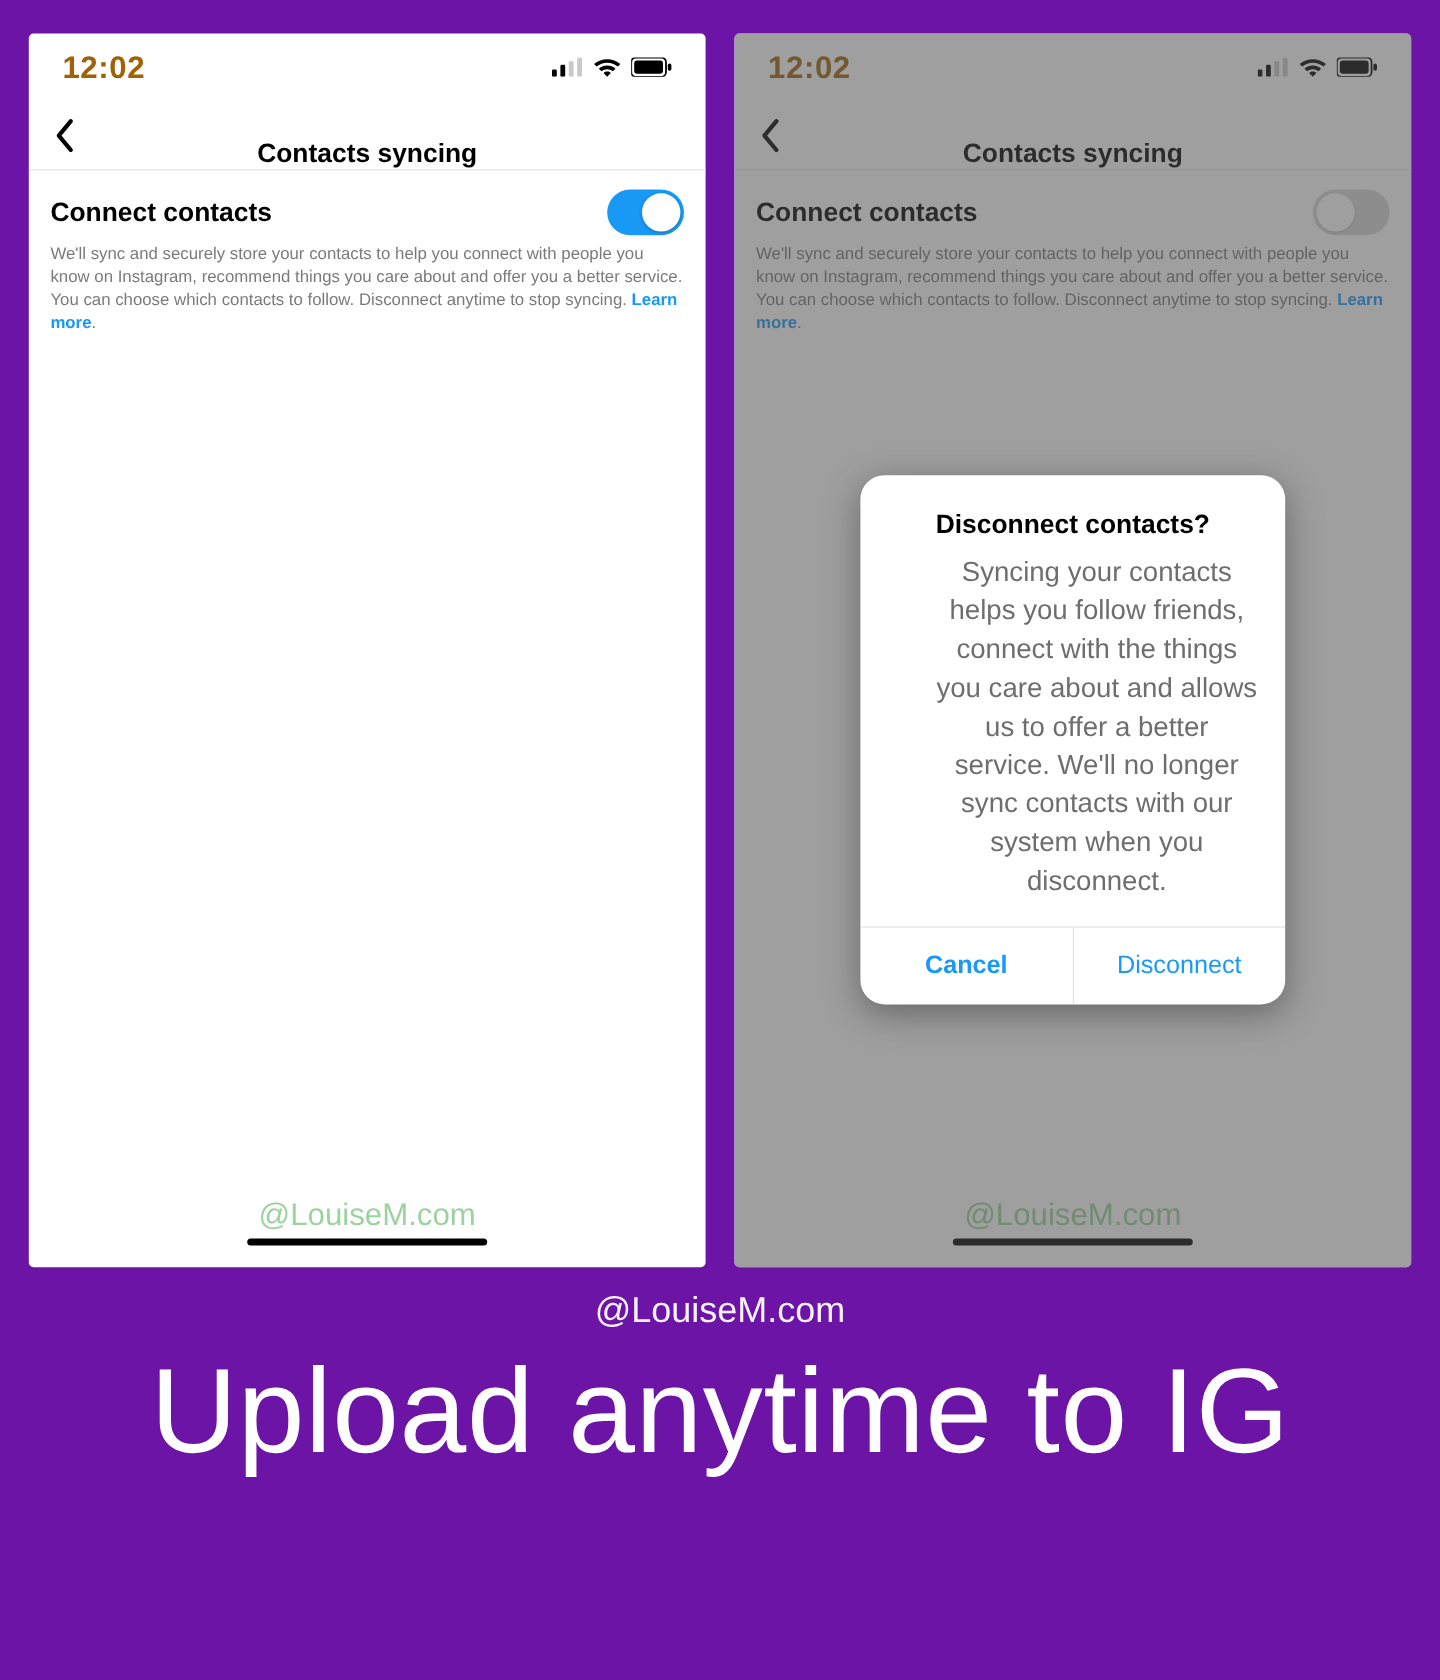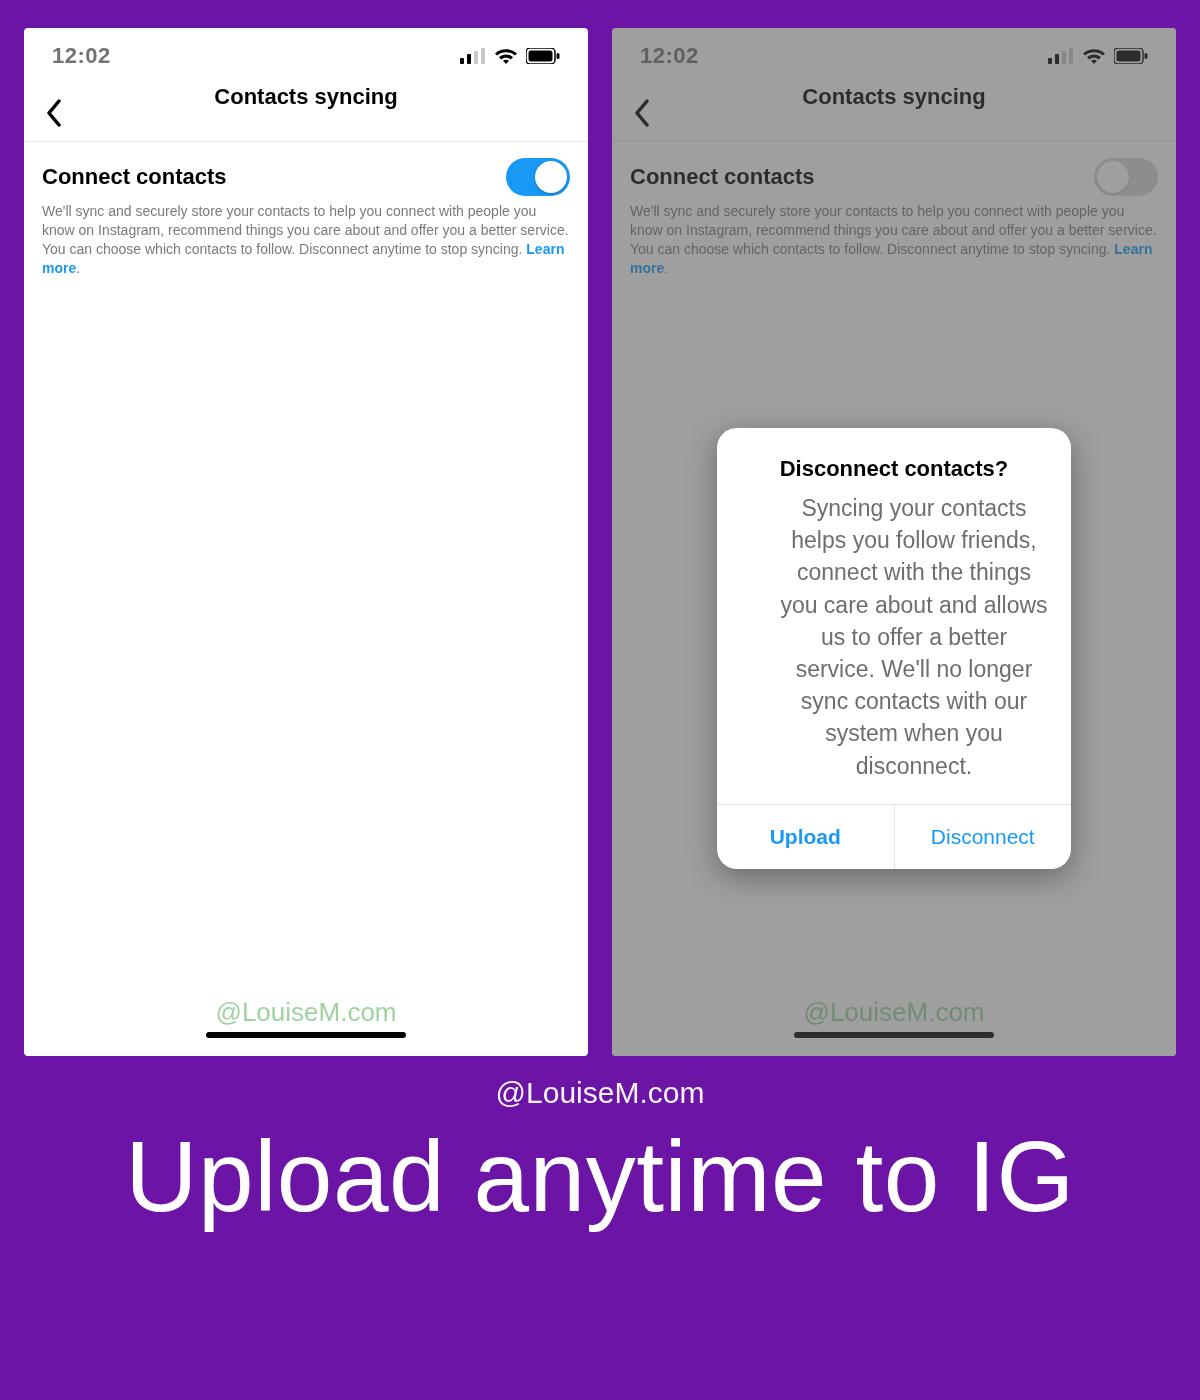--- a/index.html
+++ b/index.html
@@ -43,38 +43,38 @@
   }
   
   .status-bar {
     height: 56px;
     display: flex;
     align-items: center;
     justify-content: space-between;
     padding: 0 28px;
   }
   .status-time {
-    font-size: 22px;
+    font-size: 26px;
     font-weight: 600;
-    color: #737373;
+    color: #a16207;
     letter-spacing: 0.5px;
   }
   .status-icons {
     display: flex;
     align-items: center;
     gap: 8px;
   }
   .signal-icon svg, .wifi-icon svg, .battery-icon svg { display:block; }
 
   
   .header {
     height: 58px;
     border-bottom: 1px solid #e6e6e6;
     display: flex;
-    align-items: flex-start;
+    align-items: flex-end;
     position: relative;
   }
   .back-btn {
     position: absolute;
     left: 10px;
     top: 50%;
     transform: translateY(-50%);
     width: 40px;
     height: 40px;
     display:flex;
@@ -159,21 +159,21 @@
 
   
   .dim-overlay {
     position: absolute;
     inset: 0;
     background: rgba(80,80,80,0.55);
   }
   .dialog {
     position: absolute;
     left: 50%;
-    top: 400px;
+    top: 368px;
     transform: translateX(-50%);
     width: 354px;
     background: #fff;
     border-radius: 20px;
     overflow: hidden;
     box-shadow: 0 8px 30px rgba(0,0,0,0.35);
   }
   .dialog-body { padding: 28px 22px 22px 22px; text-align: center; }
   .dialog-title {
     font-size: 22px;
@@ -340,21 +340,21 @@
       <div class="phone-watermark">@LouiseM.com</div>
       <div class="home-indicator"></div>
 
       <div class="dim-overlay"></div>
       <div class="dialog">
         <div class="dialog-body">
           <div class="dialog-title">Disconnect contacts?</div>
           <div class="dialog-text">Syncing your contacts helps you follow friends, connect with the things you care about and allows us to offer a better service. We'll no longer sync contacts with our system when you disconnect.</div>
         </div>
         <div class="dialog-buttons">
-          <div>Upload</div>
+          <div>Cancel</div>
           <div>Disconnect</div>
         </div>
       </div>
 
     </div>
 
   </div>
 
   <div class="caption-block">
     <div class="caption-small">@LouiseM.com</div>

